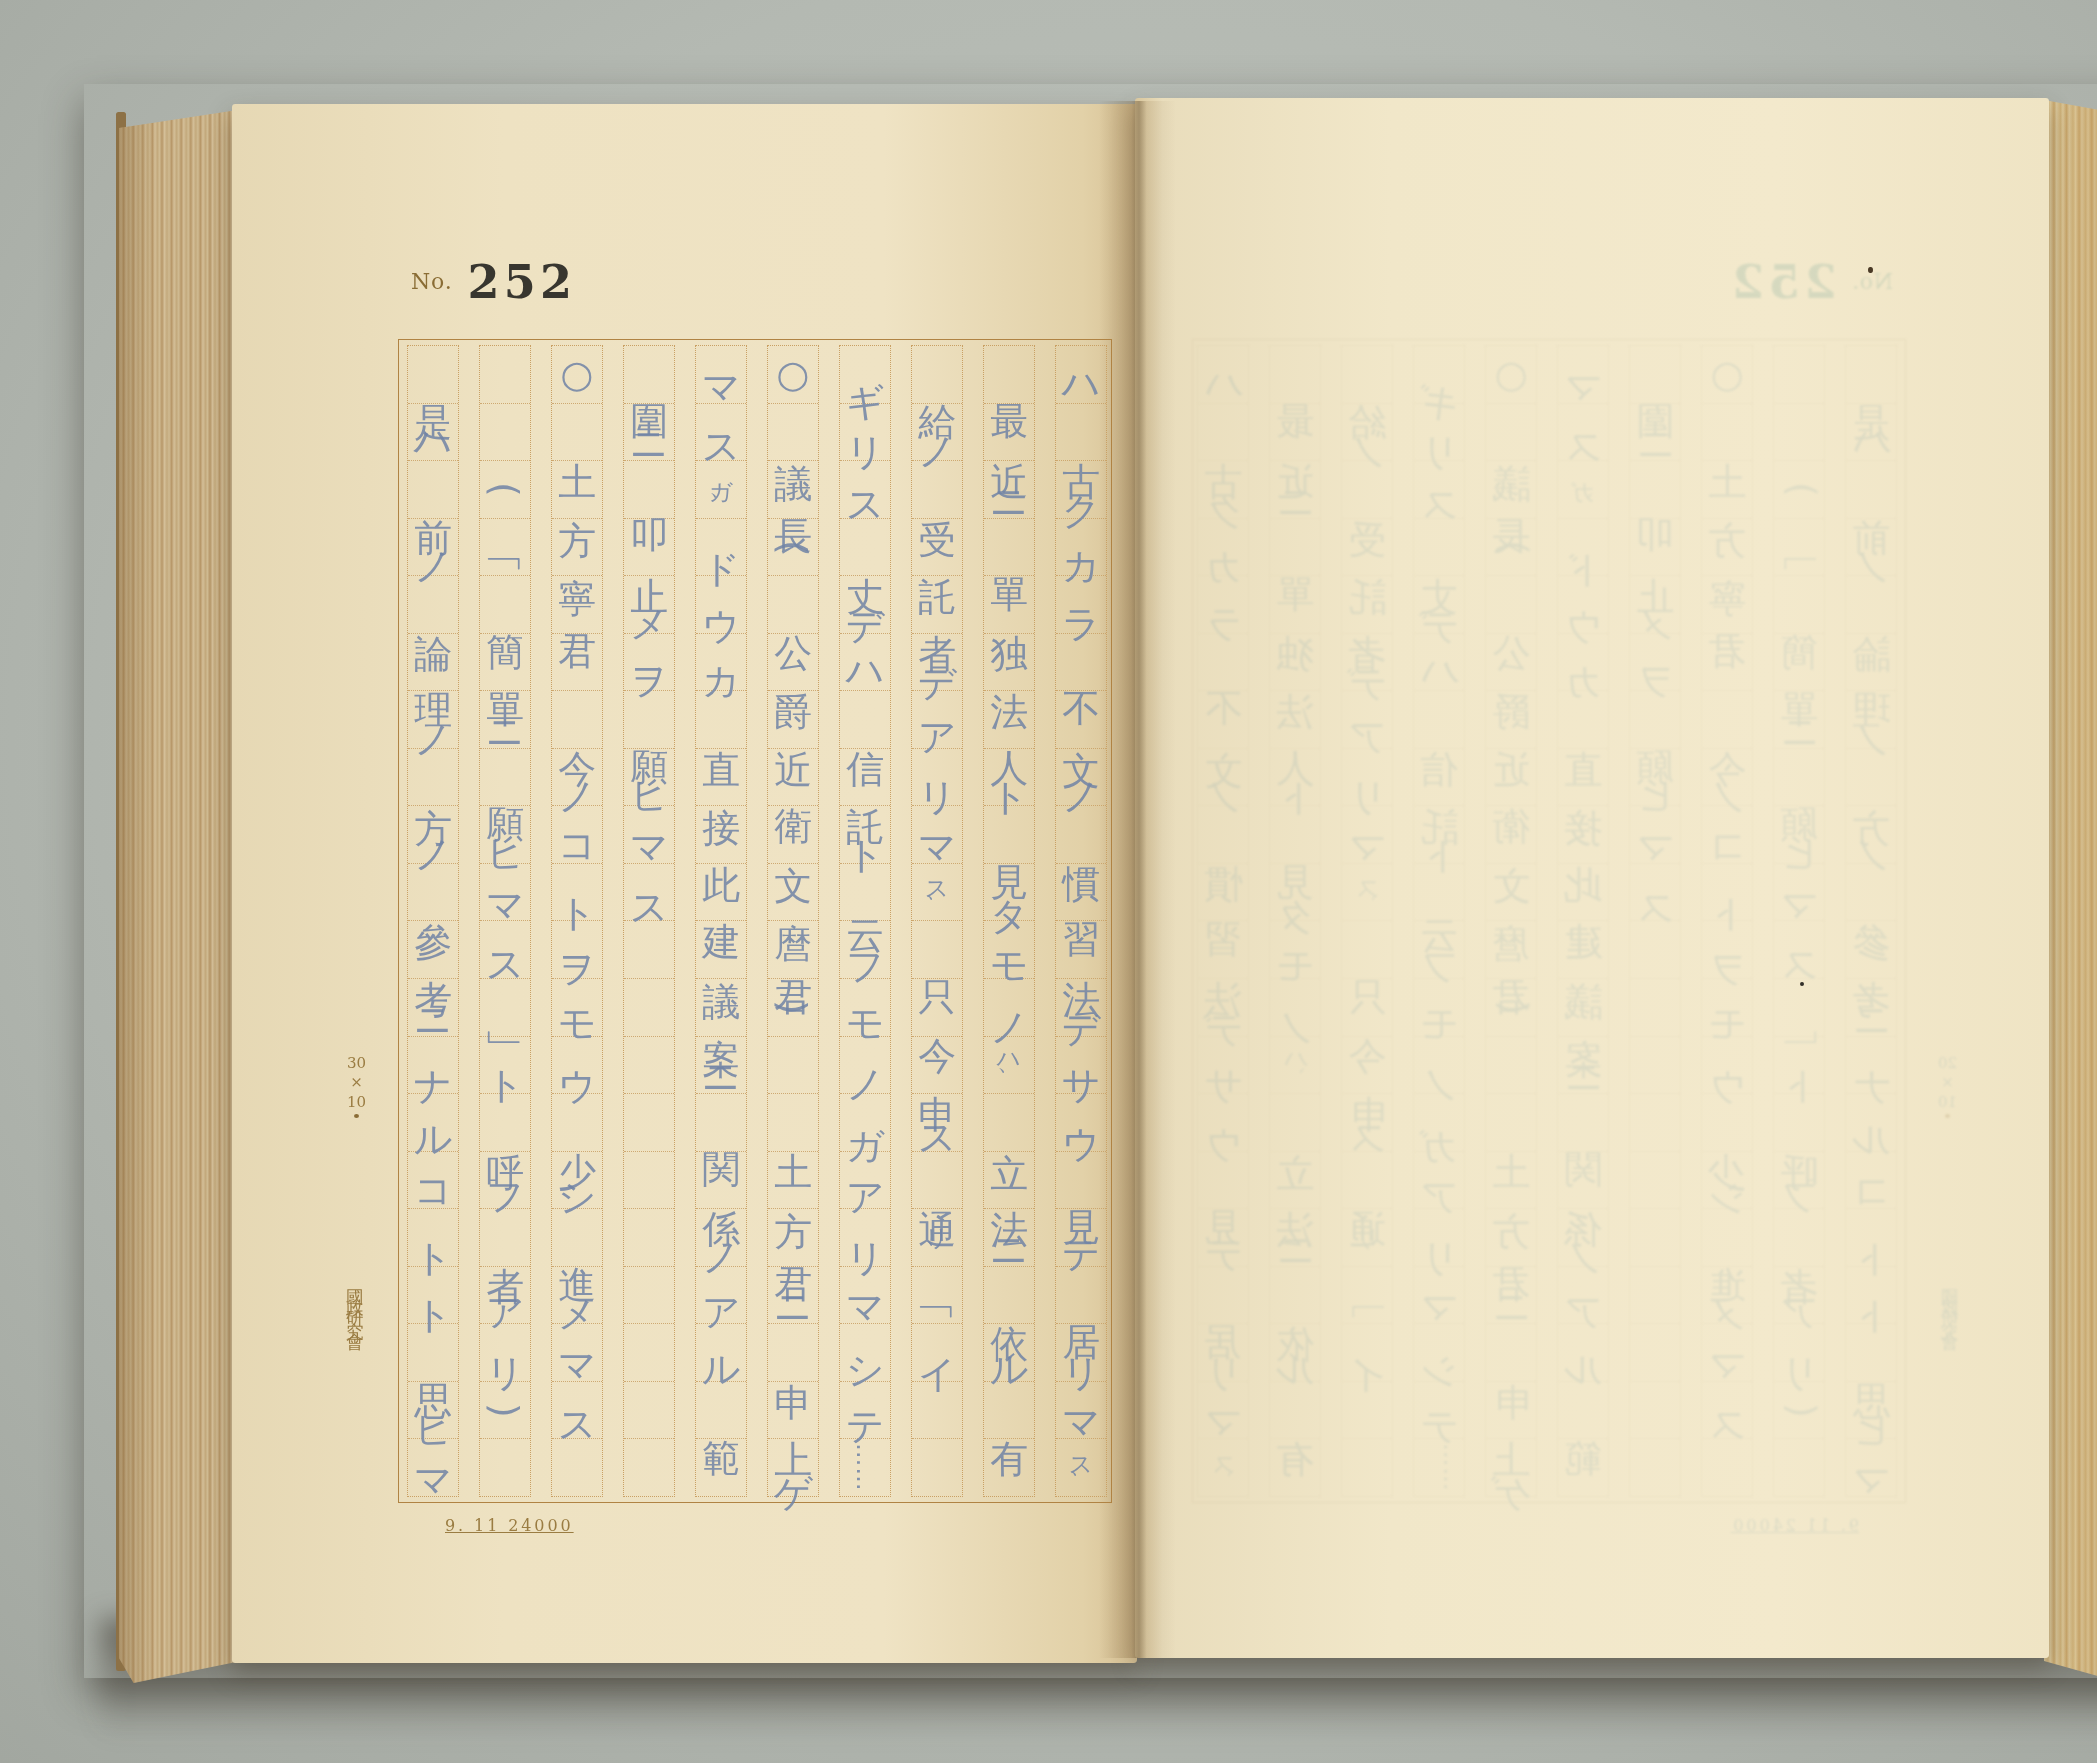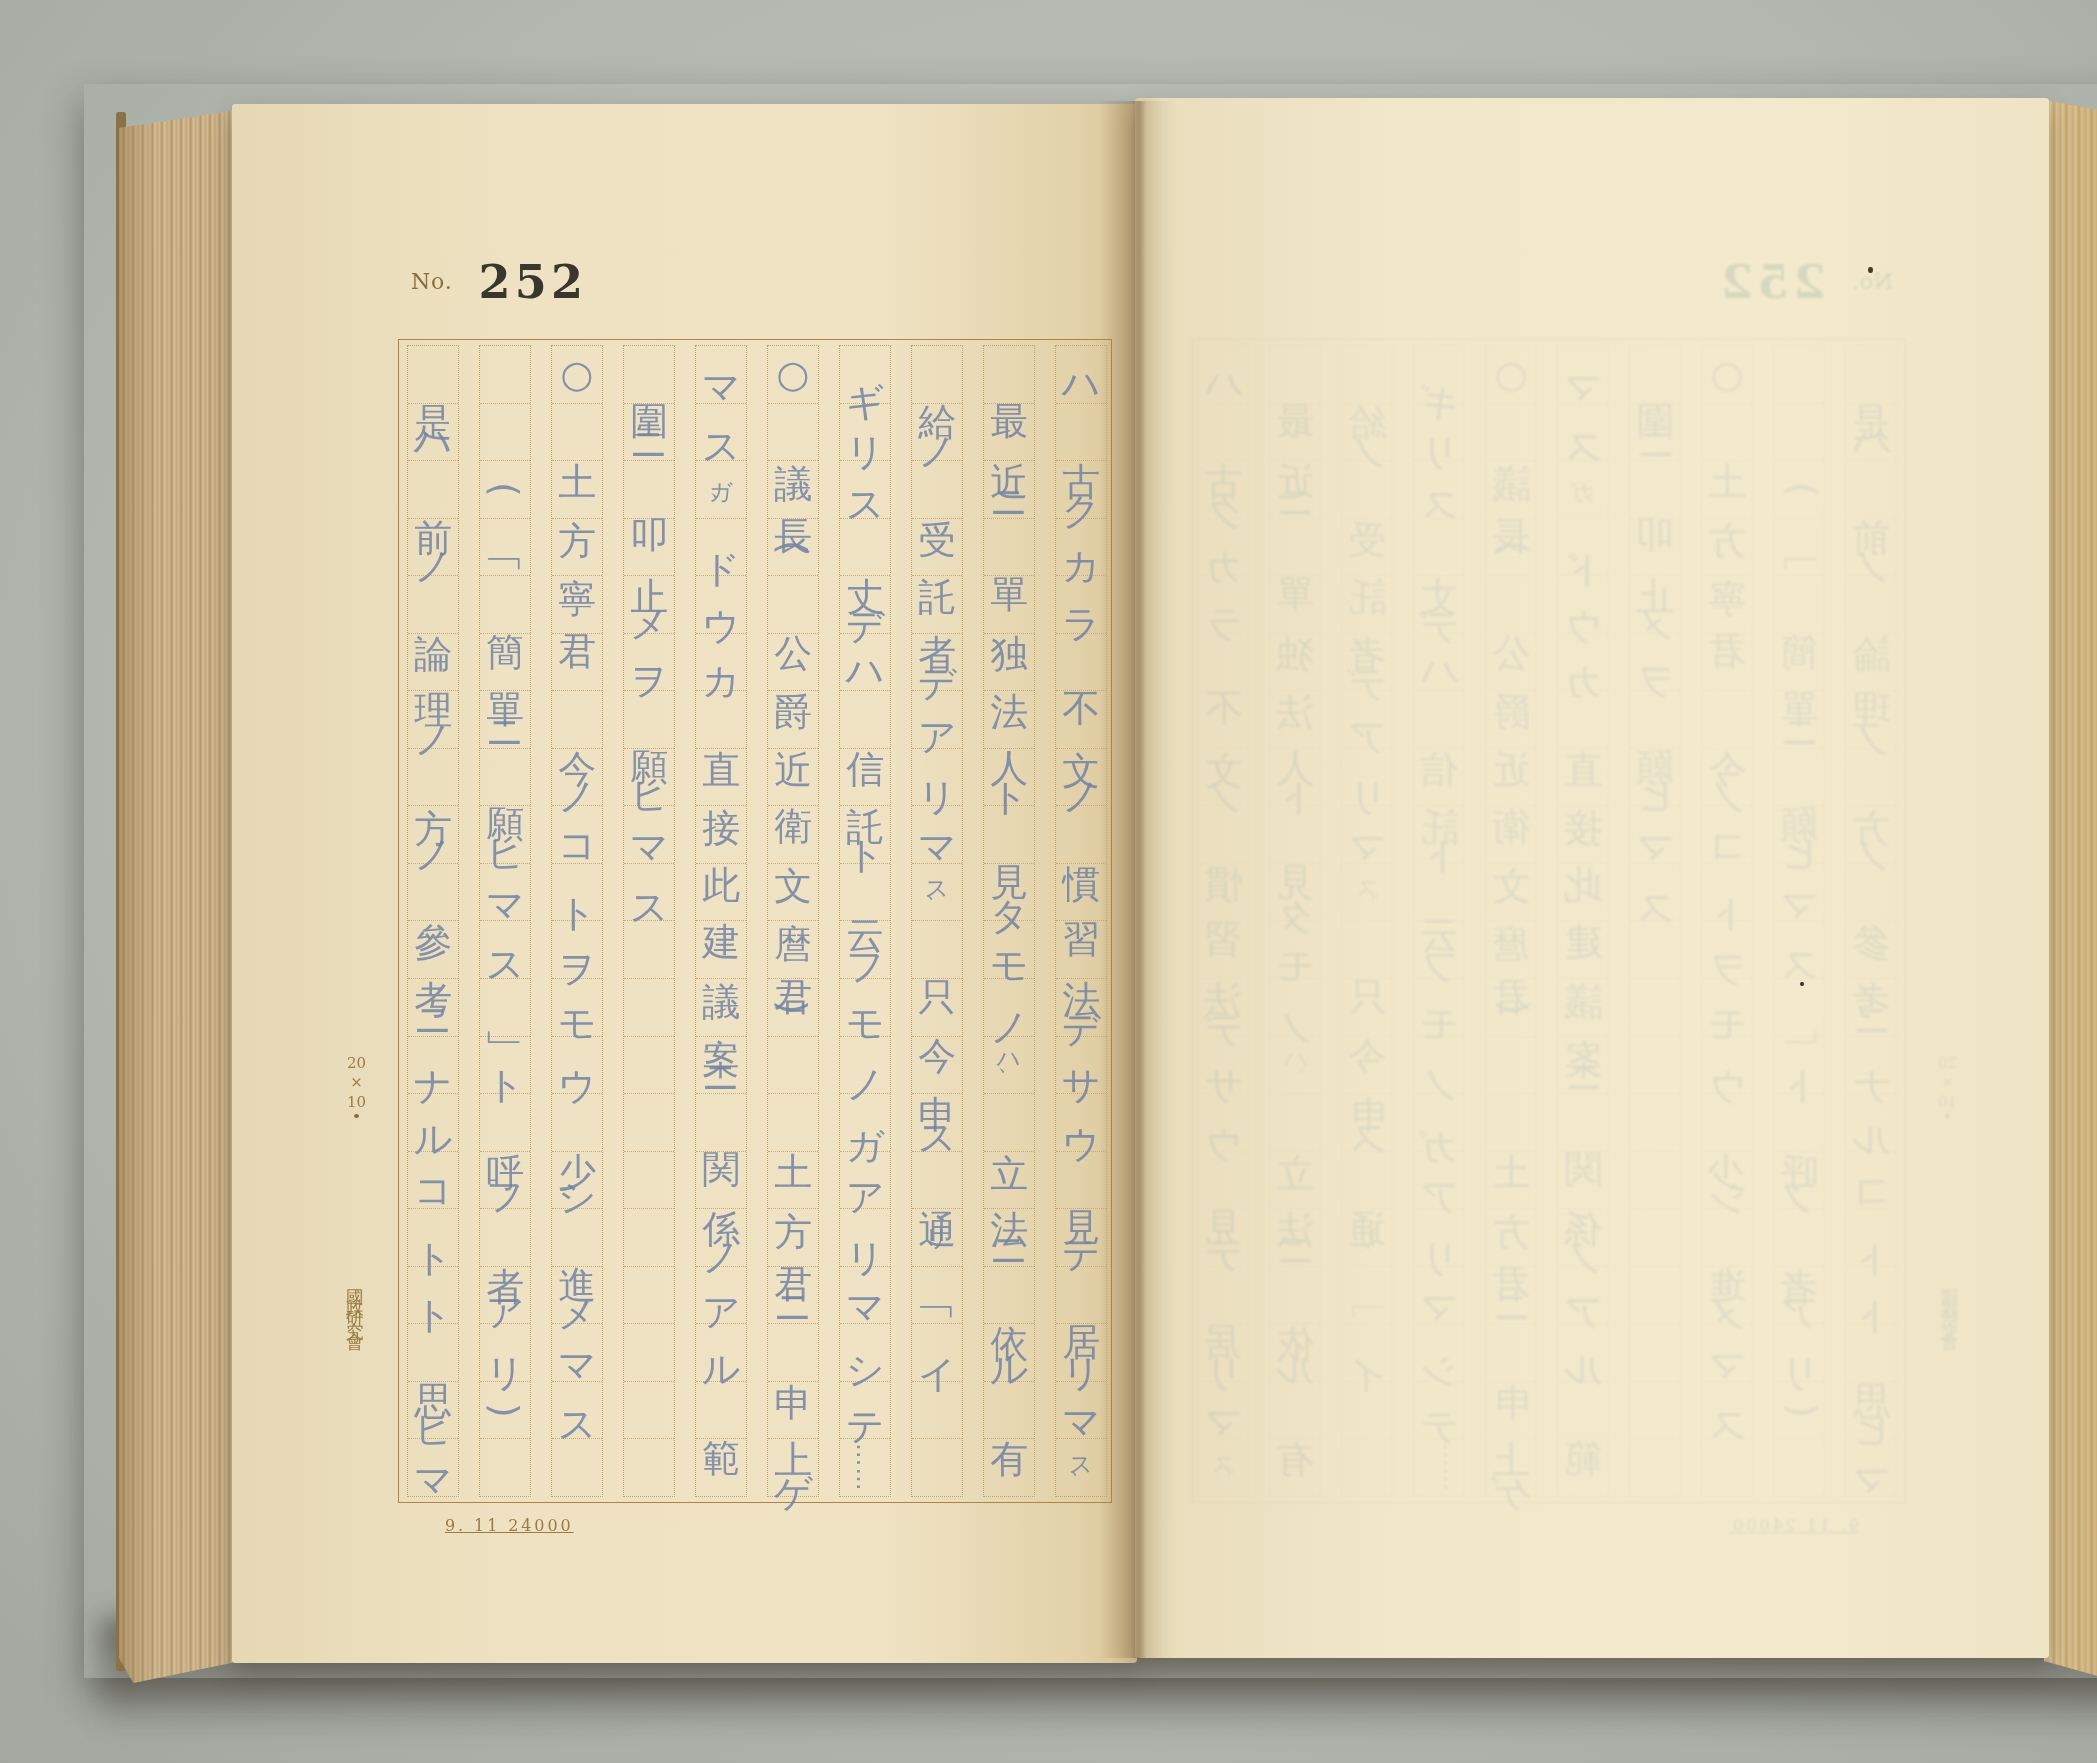--- a/index.html
+++ b/index.html
@@ -37,21 +37,21 @@
     background:linear-gradient(90deg, rgba(110,78,36,0) 0%, rgba(110,78,36,.26) 42%, rgba(75,52,22,.38) 52%, rgba(110,78,36,.12) 62%, rgba(110,78,36,0) 100%);}
   
   .page-content{position:absolute;width:789px;height:1313px;}
   .content-left{left:331px;top:252px;}
   .ghost{left:1184px;top:252px;transform:scaleX(-1);opacity:.17;filter:blur(0.8px);}
   .ghost .stamp-no,.ghost .stamp-num{color:#4e8f86 !important;}
   .ghost .mgrid,.ghost .mcol,.ghost .cell{border-color:#bcae8a !important;}
   .ghost .cell,.ghost .margin-note{color:#6f9aa8 !important;}
   .stamp{position:absolute;left:80px;top:2.5px;display:flex;align-items:center;}
   .stamp-no{font-family:"DejaVu Serif",serif;font-size:22px;color:#8a6d35;letter-spacing:0.8px;}
-  .stamp-num{font-family:"DejaVu Serif",serif;font-weight:bold;font-size:46px;color:#38362f;margin-left:26px;letter-spacing:4.2px;}
+  .stamp-num{font-family:"DejaVu Serif",serif;font-weight:bold;font-size:46px;color:#38362f;margin-left:15px;letter-spacing:4.2px;}
   .mgrid{position:absolute;left:67px;top:87px;width:714px;height:1164px;box-sizing:border-box;
     border:1.7px solid #b08343;display:flex;flex-direction:row-reverse;gap:20px;
     padding:5px 4.2px;justify-content:flex-start;}
   .mcol{width:52px;box-sizing:border-box;border:0.8px dotted #c9a064;display:flex;flex-direction:column;}
   .cell{flex:1;box-sizing:border-box;border-bottom:0.8px dotted #c9a064;
     display:flex;align-items:center;justify-content:center;
     writing-mode:vertical-rl;font-size:38px;color:#7184a6;opacity:.85;overflow:visible;}
   .cell:last-child{border-bottom:none;}
   .cell.small{font-size:23.5px;letter-spacing:0.8px;}
   .margin-note{position:absolute;color:#9a7c42;font-family:"DejaVu Serif",serif;}
@@ -298,21 +298,21 @@
           <div class="cell">ナ</div>
           <div class="cell">ル</div>
           <div class="cell">コ</div>
           <div class="cell">ト</div>
           <div class="cell">ト</div>
           <div class="cell">思</div>
           <div class="cell">ヒ</div>
           <div class="cell">マ</div>
         </div>
       </div>
-    <div class="margin-note m-size">20
+    <div class="margin-note m-size">30
 ×
 10</div>
     <div class="margin-note m-pub">國政研究會</div>
     <div class="margin-note m-code">9. 11 24000</div>
   </div>
 
   <div class="page-content ghost">
     <div class="stamp">
       <span class="stamp-no">No.</span>
       <span class="stamp-num">252</span>

